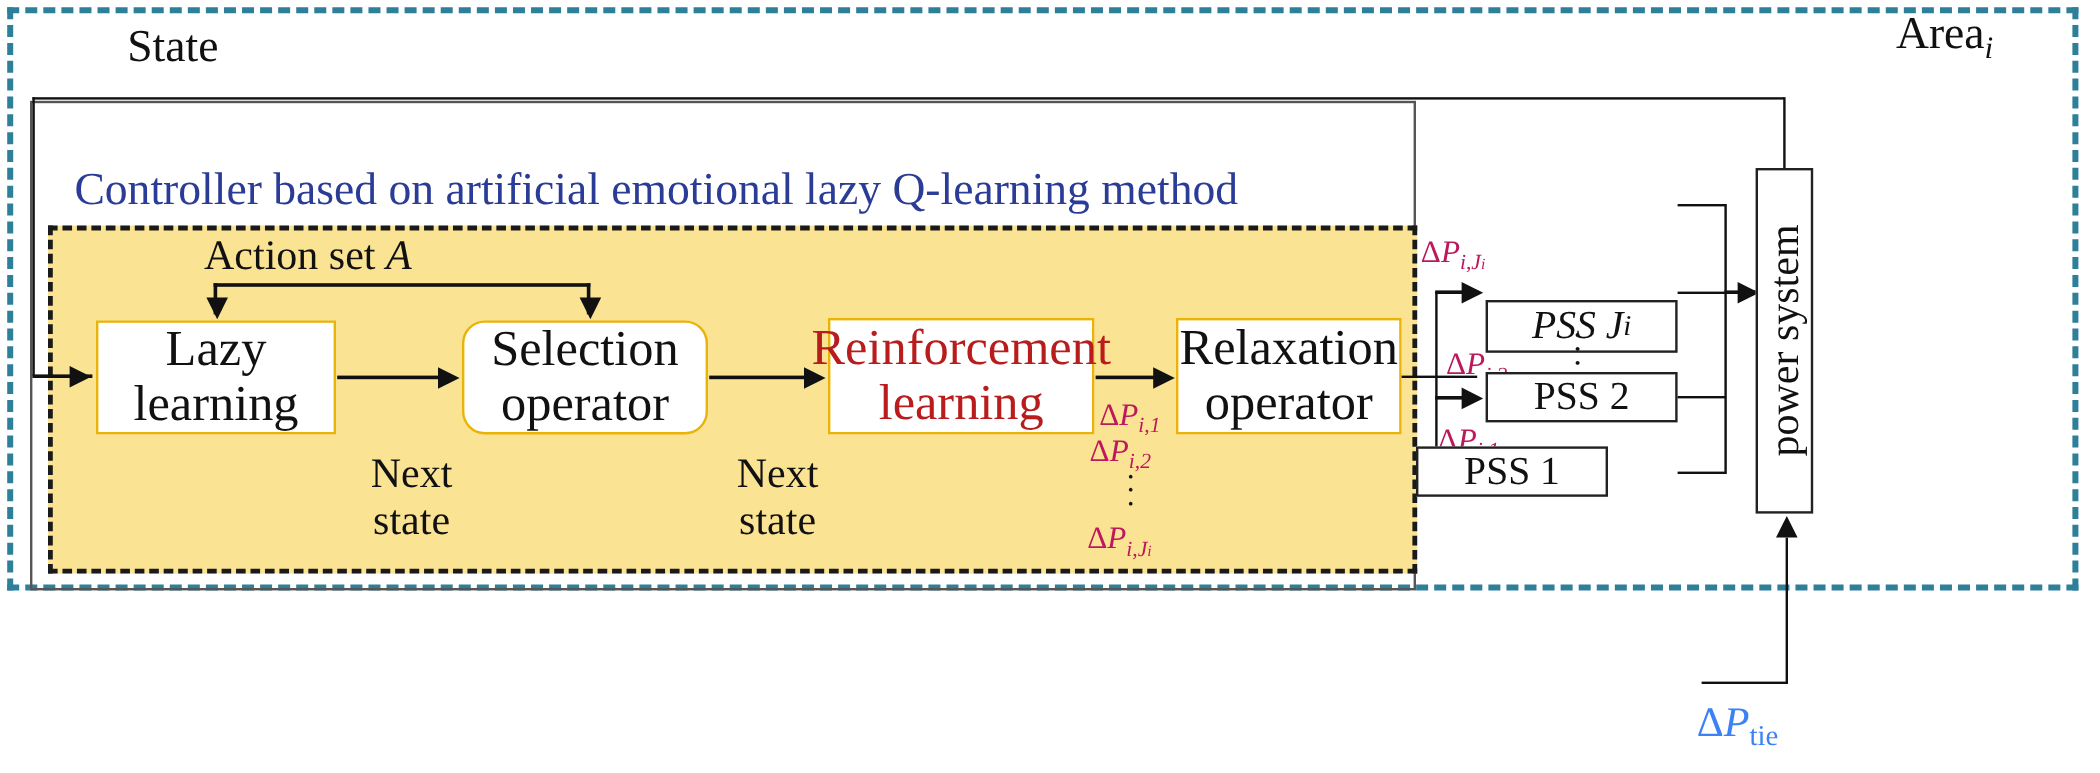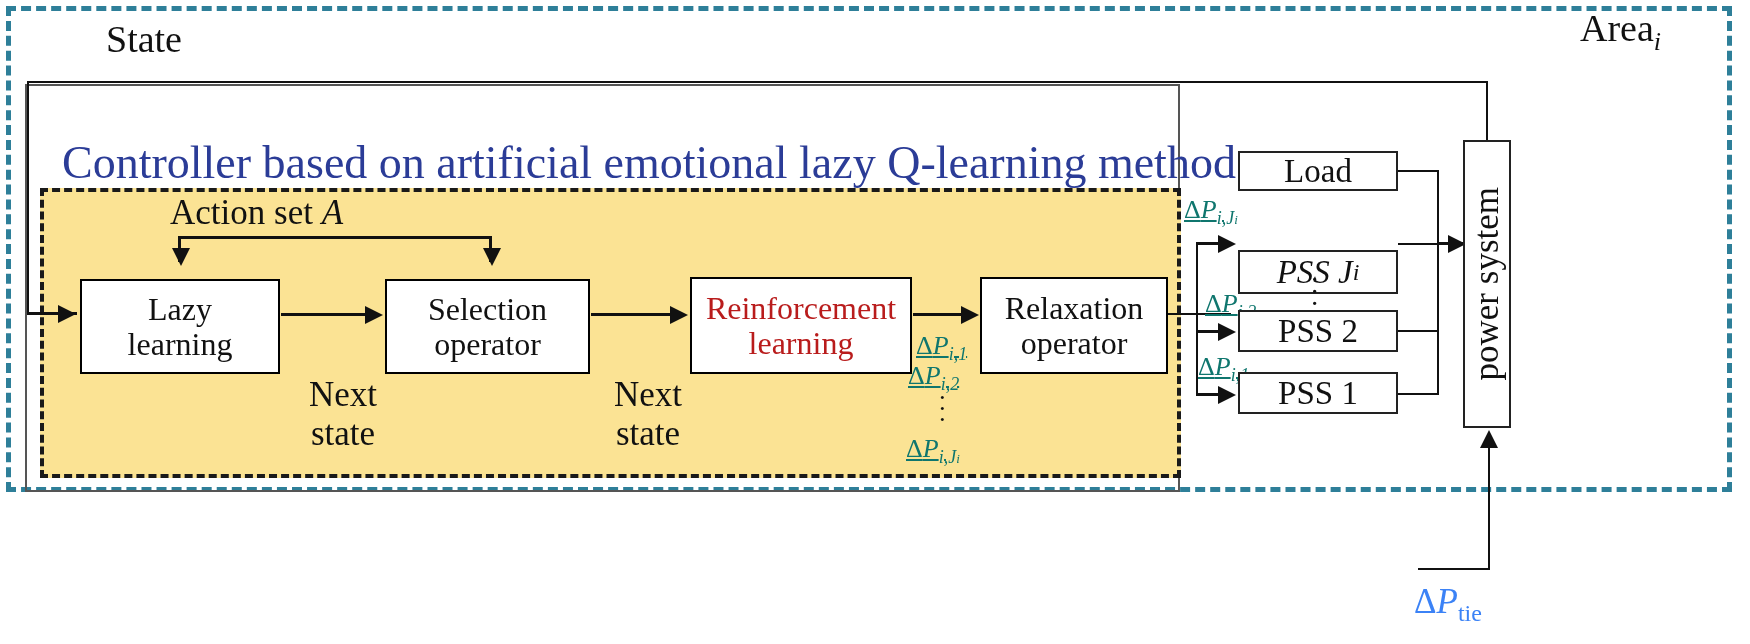--- a/index.html
+++ b/index.html
@@ -18,51 +18,51 @@
 
   
   .state-label{position:absolute;left:106px;top:17px;font-size:38px;color:#111;}
 
   
   .ctrl-box{
     position:absolute;left:25px;top:84px;width:1155px;height:408px;
     border:2px solid #555;box-sizing:border-box;background:transparent;
   }
   .ctrl-title{
-    position:absolute;left:62px;top:136px;font-size:46px;color:#2b3c97;white-space:nowrap;
+    position:absolute;left:62px;top:136px;font-size:38px;color:#2b3c97;white-space:nowrap;
   }
 
   
   .yellow-panel{
     position:absolute;left:40px;top:188px;width:1141px;height:290px;
     background:#fbe394;border:4px dashed #1a1a1a;box-sizing:border-box;
   }
 
   
   .pbox{
-    position:absolute;background:#ffffff;border:2px solid #000000;box-sizing:border-box;
+    position:absolute;background:#ffffff;border:2px solid #eab308;box-sizing:border-box;
     display:flex;align-items:center;justify-content:center;text-align:center;
-    font-size:32px;line-height:1.08;color:#111;margin-top:12px;
+    font-size:42px;line-height:1.08;color:#111;
   }
   .pbox.blue{color:#b91c1c;}
 
   .box-lazy{left:80px;top:267px;width:200px;height:95px;}
-  .box-sel{left:385px;top:267px;width:205px;height:95px;}
+  .box-sel{left:385px;top:267px;width:205px;height:95px;border-radius:19px;}
   .box-rein{left:690px;top:265px;width:222px;height:97px;}
   .box-relax{left:980px;top:265px;width:188px;height:97px;}
 
   
   .sbox{
     position:absolute;background:#fff;border:2px solid #222;box-sizing:border-box;
     display:flex;align-items:center;justify-content:center;font-size:33px;color:#111;
   }
   .box-load{left:1238px;top:151px;width:160px;height:40px;}
   .box-pssJ{left:1238px;top:222px;width:160px;height:44px;margin-top:28px;}
   .box-pss2{left:1238px;top:310px;width:160px;height:42px;}
-  .box-pss1{left:1238px;top:372px;width:160px;height:42px;}
+  .box-pss1{left:1180px;top:372px;width:160px;height:42px;}
   .sbox .sub{font-style:italic;font-size:24px;vertical-align:sub;}
   .sbox .it{font-style:italic;}
 
   
   .box-power{
     position:absolute;left:1463px;top:140px;width:48px;height:288px;
     background:#fff;border:2px solid #222;box-sizing:border-box;
     display:flex;align-items:center;justify-content:center;
   }
   .box-power span{
@@ -71,21 +71,21 @@
   }
 
   
   .lbl{position:absolute;color:#111;white-space:nowrap;}
   .lbl-action{left:170px;top:193px;font-size:35px;}
   .lbl-action .it{font-style:italic;}
   .lbl-next1{left:293px;top:375px;font-size:35px;line-height:1.12;text-align:center;width:100px;}
   .lbl-next2{left:598px;top:375px;font-size:35px;line-height:1.12;text-align:center;width:100px;}
 
   
-  .dp{font-size:26px;white-space:nowrap;color:#0f766e;text-decoration:underline;}
+  .dp{font-size:26px;white-space:nowrap;color:#be185d;}
   .dp .v{font-style:italic;}
   .dp .s{font-style:italic;font-size:18px;vertical-align:sub;}
   .dp .ss{font-size:13px;vertical-align:sub;font-style:italic;}
 
   .dp-mid1{position:absolute;left:916px;top:331px;}
   .dp-mid2{position:absolute;left:908px;top:361px;}
   .dp-midN{position:absolute;left:906px;top:434px;}
   .vdots-mid{position:absolute;left:938px;top:392px;font-size:26px;line-height:11px;color:#111;}
 
   .dp-rJ{position:absolute;left:1184px;top:195px;}
@@ -220,21 +220,20 @@
   <div class="dp dp-rJ">
     <span>Δ</span><span class="v">P</span><span class="s">i,J</span><span class="ss">i</span>
   </div>
   <div class="dp dp-r2">
     <span>Δ</span><span class="v">P</span><span class="s">i,2</span>
   </div>
   <div class="dp dp-r1">
     <span>Δ</span><span class="v">P</span><span class="s">i,1</span>
   </div>
 
-  <div class="sbox box-load">Load</div>
 
   <div class="sbox box-pssJ">
     <span class="it">PSS J</span>
       <span class="sub">i</span>
   </div>
 
   <div class="vdots-pss">
     <div>·</div>
     <div>·</div>
     <div>·</div>

